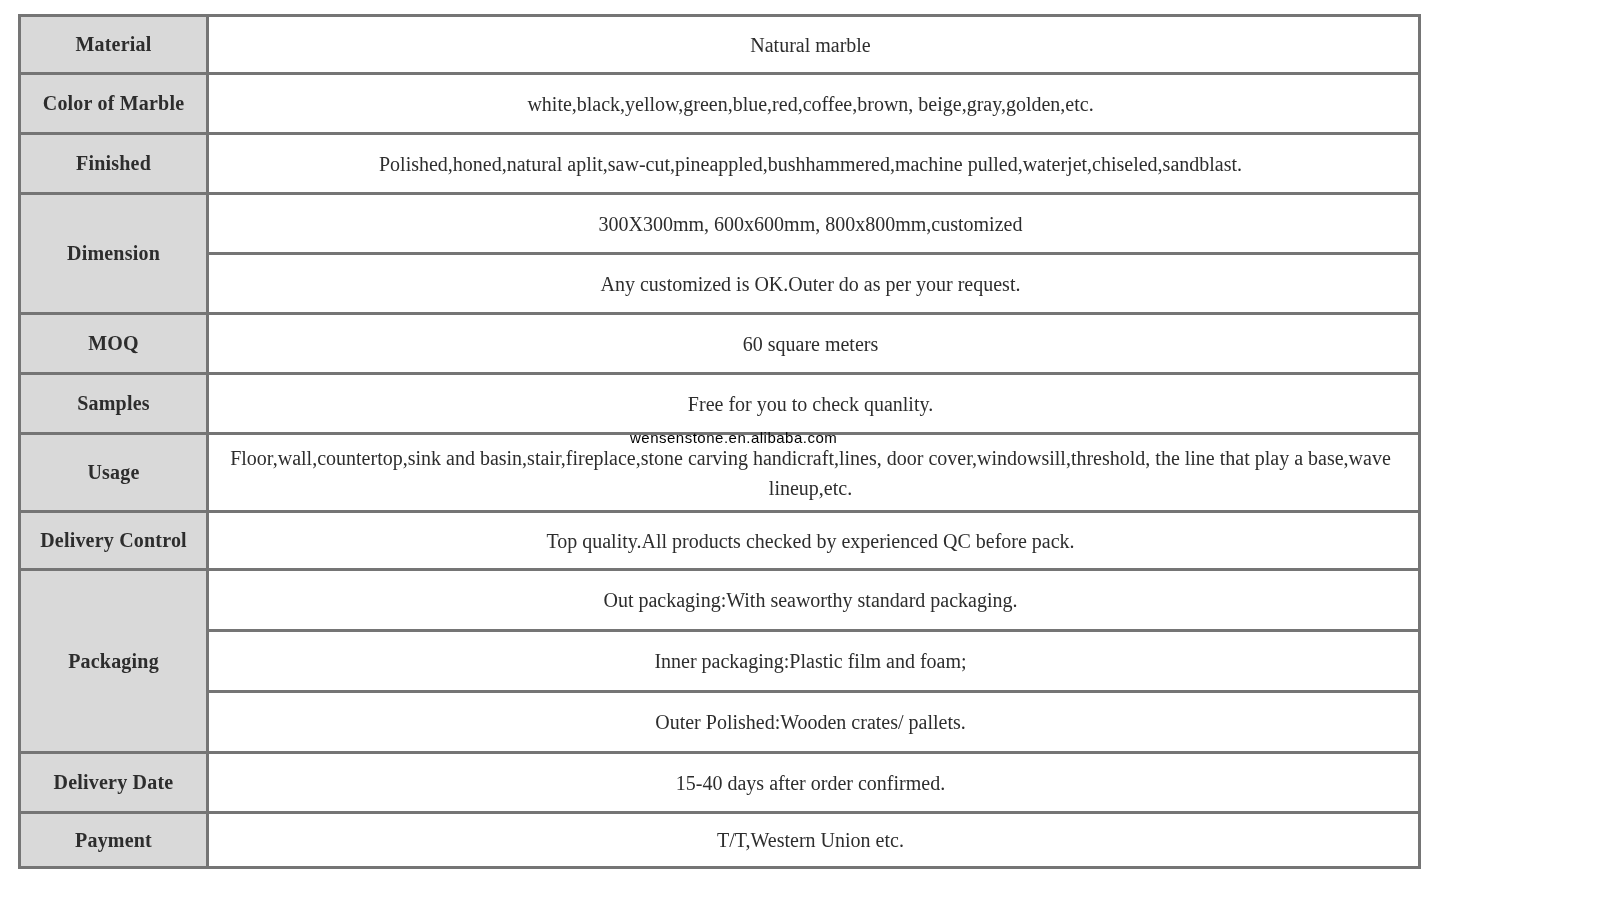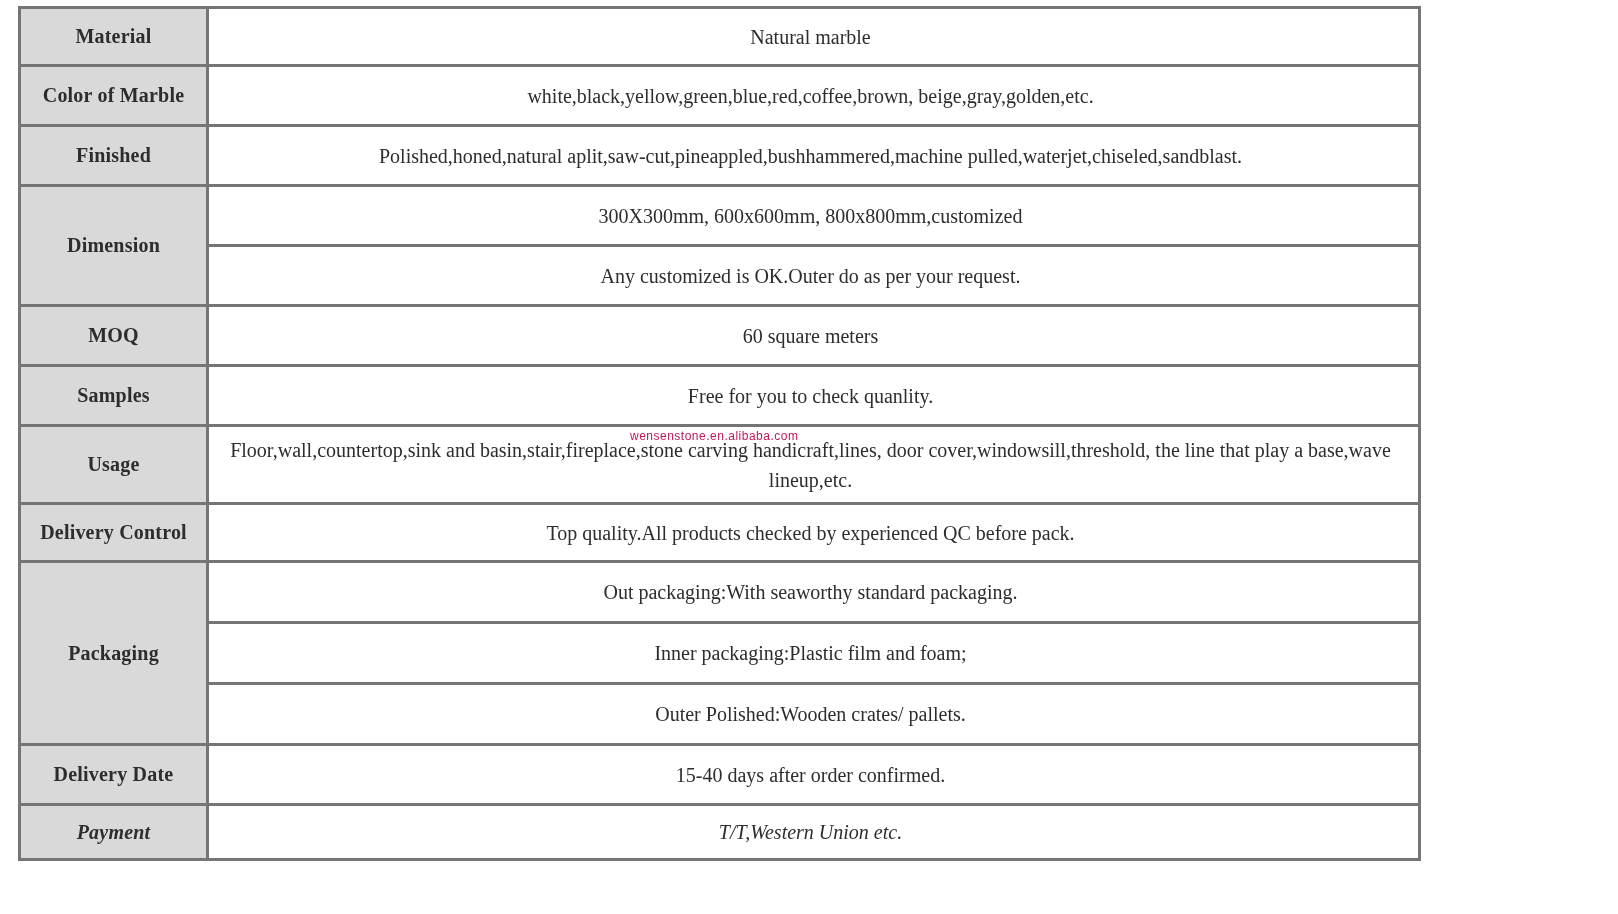--- a/index.html
+++ b/index.html
@@ -12,21 +12,21 @@
     position: relative;
     width: 1618px;
     height: 914px;
     background: #ffffff;
     overflow: hidden;
     font-family: "Liberation Serif", "DejaVu Serif", serif;
   }
   table.spec {
     position: absolute;
     left: 18px;
-    top: 6px;
+    top: 14px;
     width: 1403px;
     border-collapse: collapse;
     table-layout: fixed;
   }
   table.spec td {
     border: 3px solid #757575;
     font-size: 20px;
     color: #2d2d2d;
     vertical-align: middle;
   }
@@ -41,28 +41,28 @@
   td.value {
     background: #ffffff;
     text-align: center;
     padding: 6px 14px 6px 8px;
     line-height: 1.5;
   }
   tr.h58 { height: 58px; }
   tr.h60 { height: 60px; }
   tr.h61 { height: 61px; }
   tr.h78 { height: 78px; }
-  tr.h55 { height: 55px; font-style: italic; }
+  tr.h55 { height: 55px; }
   .watermark {
     position: absolute;
     left: 630px;
     top: 429px;
     font-family: "Liberation Sans", sans-serif;
-    font-size: 12px;
-    color: #be185d;
+    font-size: 15px;
+    color: #000000;
     letter-spacing: 0.5px;
     z-index: 5;
     pointer-events: none;
   }
 </style>
 </head>
 <body>
 
 <div class="page">
 

